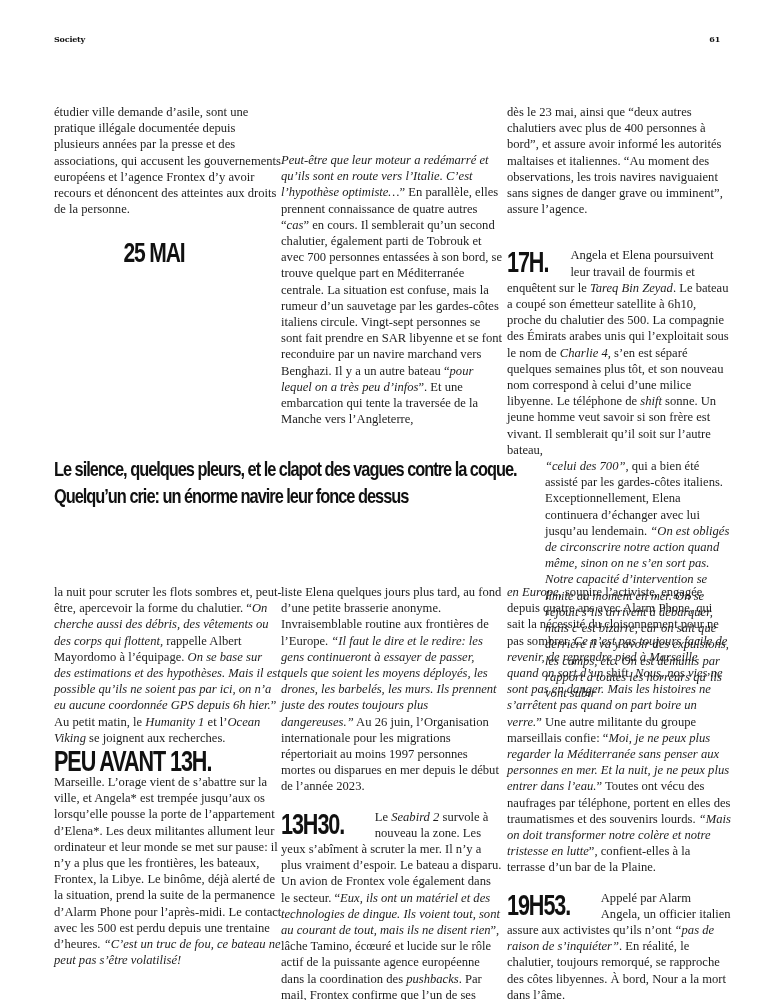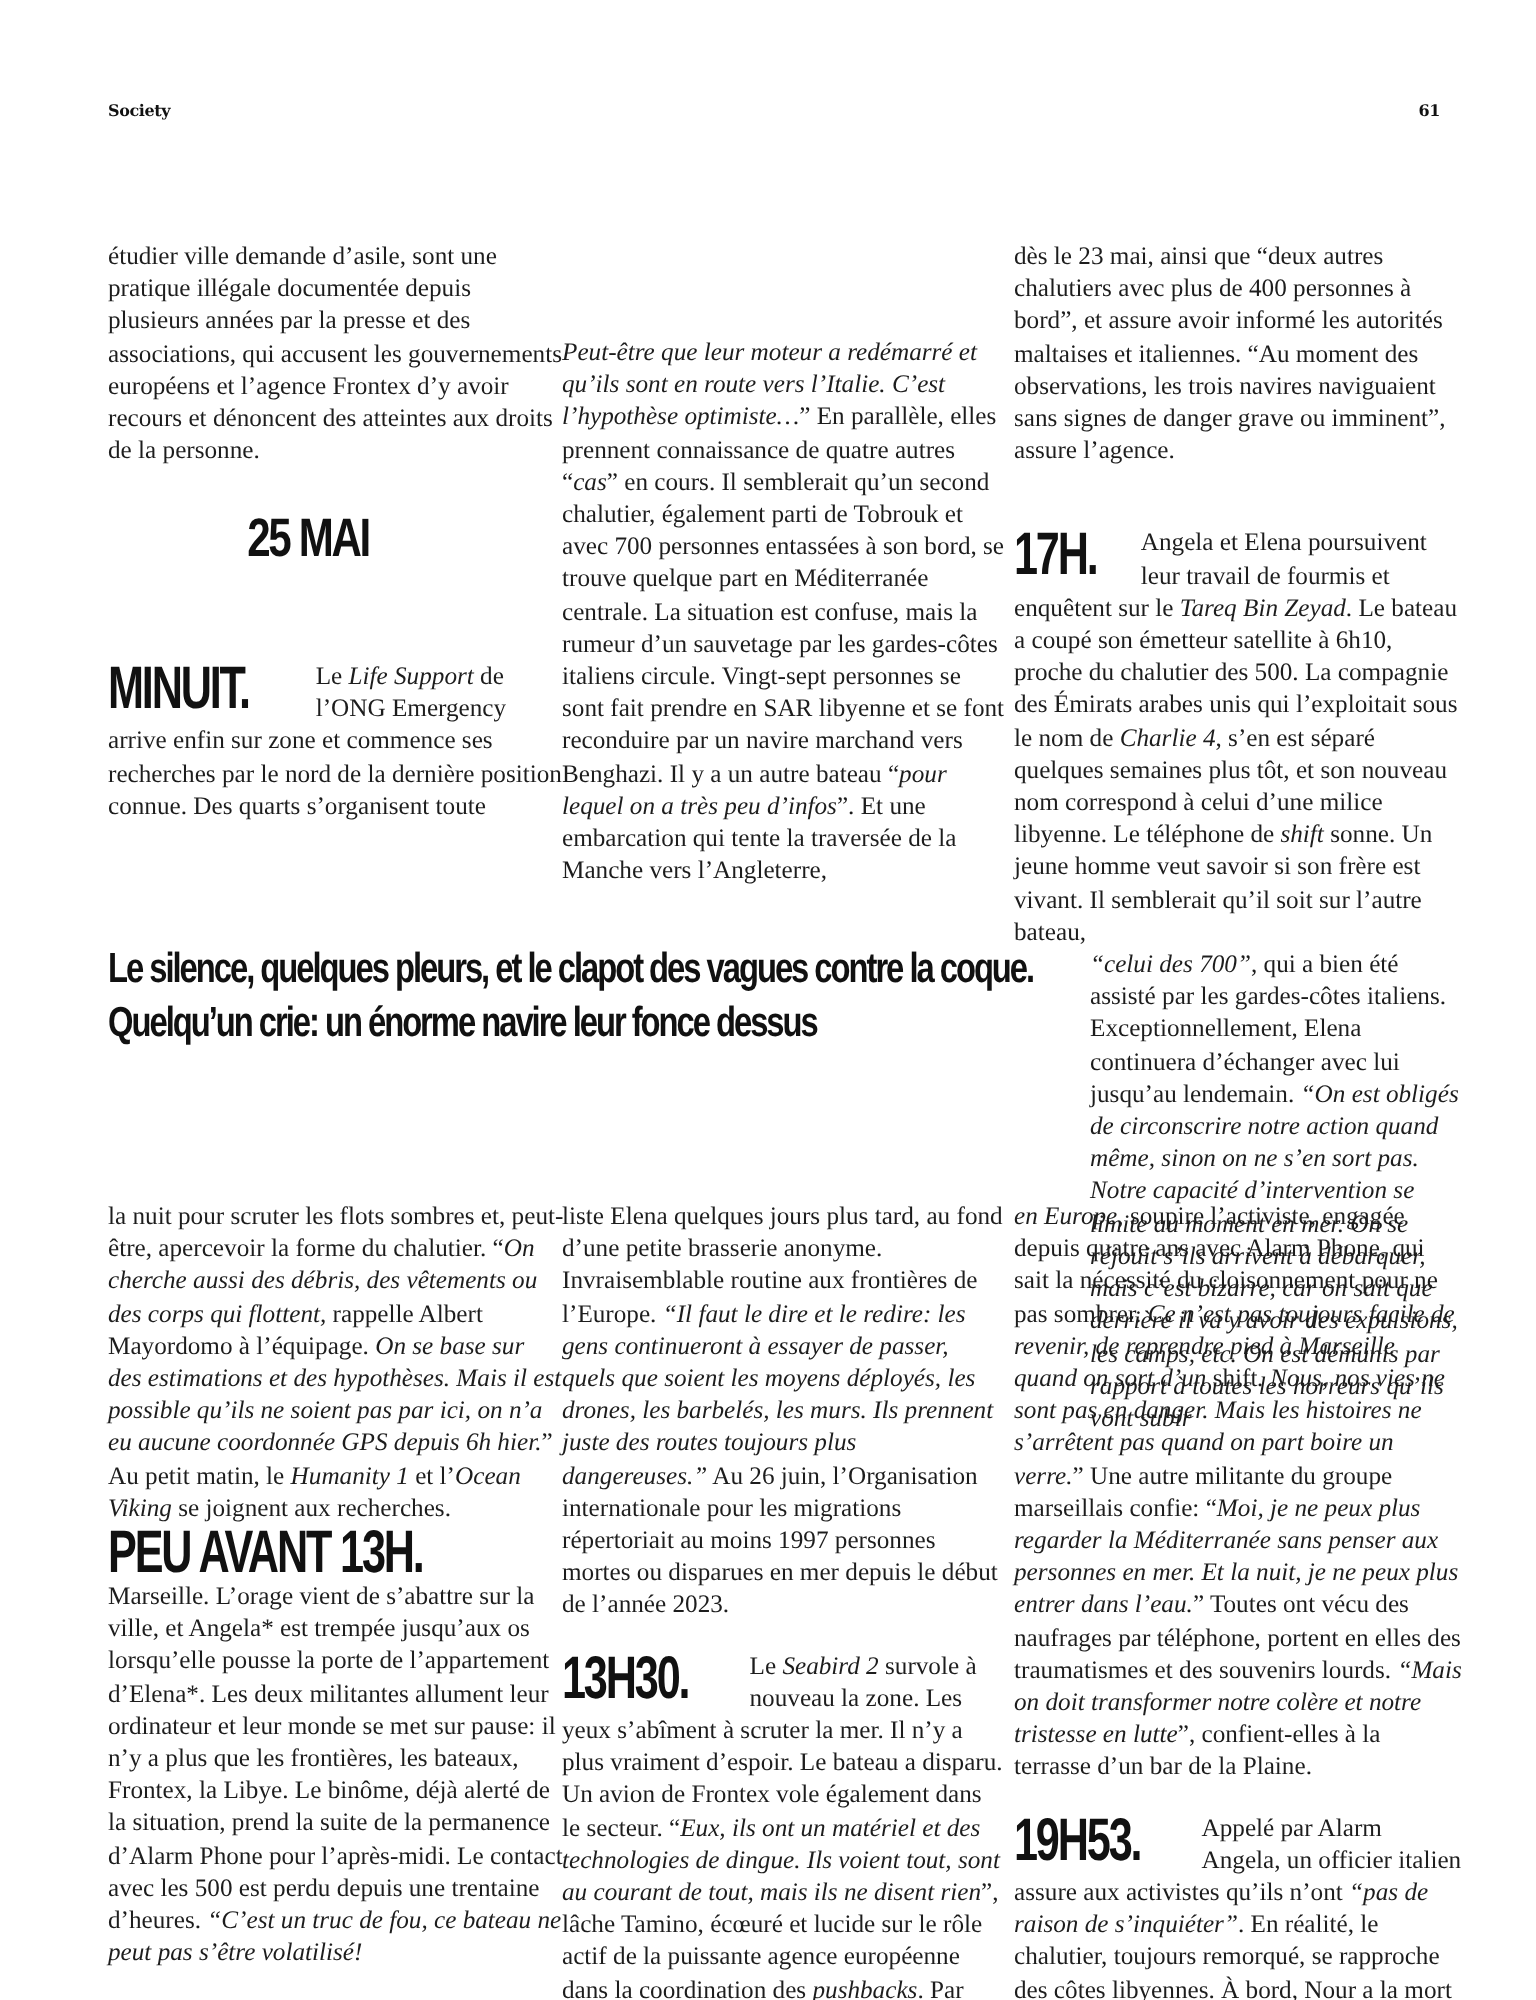--- a/index.html
+++ b/index.html
@@ -1,17 +1,17 @@
 <!DOCTYPE html>
 <html><head>
 <meta charset="utf-8">
 <style>
   html, body { margin: 0; padding: 0; background: #ffffff; }
   body { width: 768px; height: 1000px; position: relative; overflow: hidden; color: #1a1a1a; }
-  .page { position: absolute; left: 0; top: 16px; width: 768px; height: 736px; }
+  .page { position: absolute; left: 0; top: 0; width: 768px; height: 736px; }
   .runhead { position: absolute; top: 34px; font-family: "DejaVu Serif", serif; font-weight: bold; font-size: 8px; letter-spacing: -0.2px; color: #111; }
   .runhead.left { left: 54px; }
   .runhead.right { right: 48px; }
   .col { position: absolute; font-family: "Liberation Serif", serif; font-size: 12.6px; line-height: 16.2px; color: #1d1d1d; }
   .col p { margin: 0; }
   .col i { font-style: italic; }
   .c1 { left: 54px; width: 228px; }
   .c2 { left: 281px; width: 222px; }
   .c3 { left: 507px; width: 224px; }
   .date-head { position: absolute; left: 54px; width: 200px; top: 238px; text-align: center; font-family: "Liberation Sans", sans-serif; font-weight: bold; font-size: 27px; letter-spacing: -1.5px; transform: scaleX(0.78); transform-origin: center; color: #111; }
@@ -26,25 +26,20 @@
 
   <div class="runhead left">Society</div>
   <div class="runhead right">61</div>
 
   <div class="col c1" style="top:104px;">
     <p>étudier ville demande d’asile, sont une pratique illégale documentée depuis plusieurs années par la presse et des associations, qui accusent les gouvernements européens et l’agence Frontex d’y avoir recours et dénoncent des atteintes aux droits de la personne.</p>
   </div>
 
   <div class="date-head">25 MAI</div>
 
-  <div class="col c1" style="top:314px;">
-    <p>
-      <span class="time">MINUIT.</span><span>Le </span><i>Life Support</i><span> de l’ONG Emergency arrive enfin sur zone et commence ses recherches par le nord de la dernière position connue. Des quarts s’organisent toute</span>
-    </p>
-  </div>
 
   <div class="col c2" style="top:152px;">
     <p><i>Peut-être que leur moteur a redémarré et qu’ils sont en route vers l’Italie. C’est l’hypothèse optimiste…</i><span>” En parallèle, elles prennent connaissance de quatre autres “</span><i>cas</i><span>” en cours. Il semblerait qu’un second chalutier, également parti de Tobrouk et avec 700 personnes entassées à son bord, se trouve quelque part en Méditerranée centrale. La situation est confuse, mais la rumeur d’un sauvetage par les gardes-côtes italiens circule. Vingt-sept personnes se sont fait prendre en SAR libyenne et se font reconduire par un navire marchand vers Benghazi. Il y a un autre bateau “</span><i>pour lequel on a très peu d’infos</i><span>”. Et une embarcation qui tente la traversée de la Manche vers l’Angleterre,</span></p>
   </div>
 
   <div class="col c3" style="top:104px;">
     <p>dès le 23 mai, ainsi que “deux autres chalutiers avec plus de 400 personnes à bord”, et assure avoir informé les autorités maltaises et italiennes. “Au moment des observations, les trois navires naviguaient sans signes de danger grave ou imminent”, assure l’agence.</p>
     <p style="margin-top:30px;">
       <span class="time">17H.</span><span>Angela et Elena poursuivent leur travail de fourmis et enquêtent sur le </span><i>Tareq Bin Zeyad</i><span>. Le bateau a coupé son émetteur satellite à 6h10, proche du chalutier des 500. La compagnie des Émirats arabes unis qui l’exploitait sous le nom de </span><i>Charlie 4</i><span>, s’en est séparé quelques semaines plus tôt, et son nouveau nom correspond à celui d’une milice libyenne. Le téléphone de </span><i>shift</i><span> sonne. Un jeune homme veut savoir si son frère est vivant. Il semblerait qu’il soit sur l’autre bateau,</span>
     </p>

